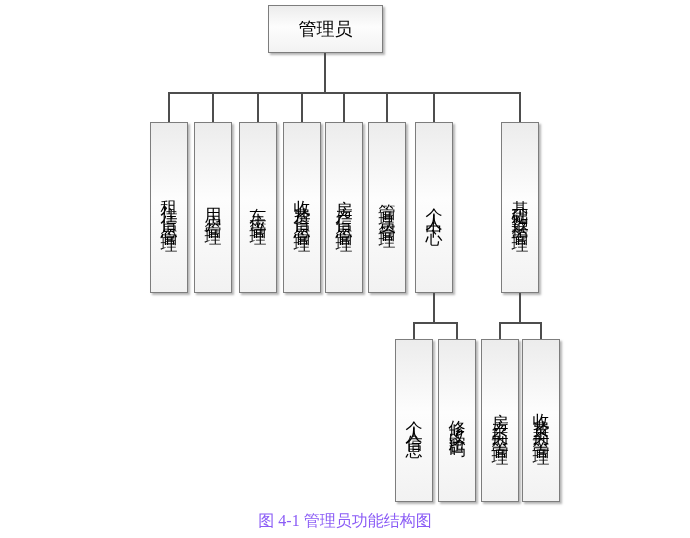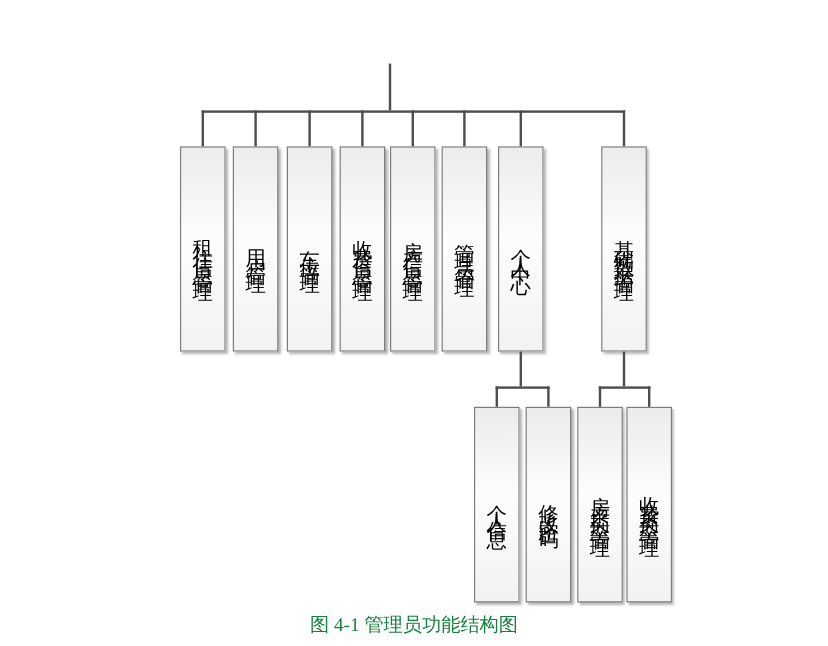--- a/index.html
+++ b/index.html
@@ -30,28 +30,31 @@
   }
   .hline,.vline{position:absolute;background:#4d4d4d;}
   .hline{height:2px;}
   .vline{width:2px;}
   
   .row1{top:122px;width:38px;height:171px;}
   
   .row2{top:339px;width:38px;height:163px;}
   .caption{
     position:absolute;left:0;top:511px;width:100%;
-    text-align:center;font-size:16px;color:#15803d;
+    text-align:center;font-size:16px;color:#8b5cf6;
   }
 </style>
 </head>
 <body>
 
 <div class="canvas">
 
+  <div class="node root-node">
+    <span>管理员</span>
+  </div>
 
   <div class="vline" style="left:324px;top:53px;height:39px;"></div>
 
   <div class="hline" style="left:168px;top:92px;width:353px;"></div>
 
   <div class="vline" style="left:168px;top:92px;height:30px;"></div>
   <div class="vline" style="left:212px;top:92px;height:30px;"></div>
   <div class="vline" style="left:257px;top:92px;height:30px;"></div>
   <div class="vline" style="left:301px;top:92px;height:30px;"></div>
   <div class="vline" style="left:343px;top:92px;height:30px;"></div>

